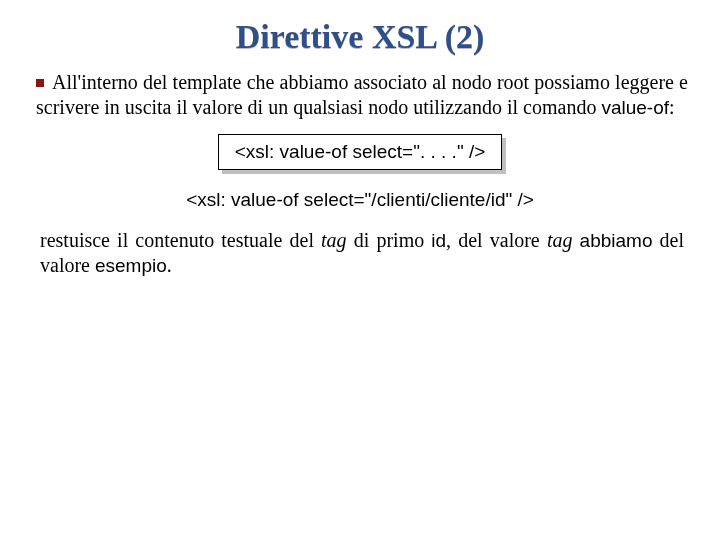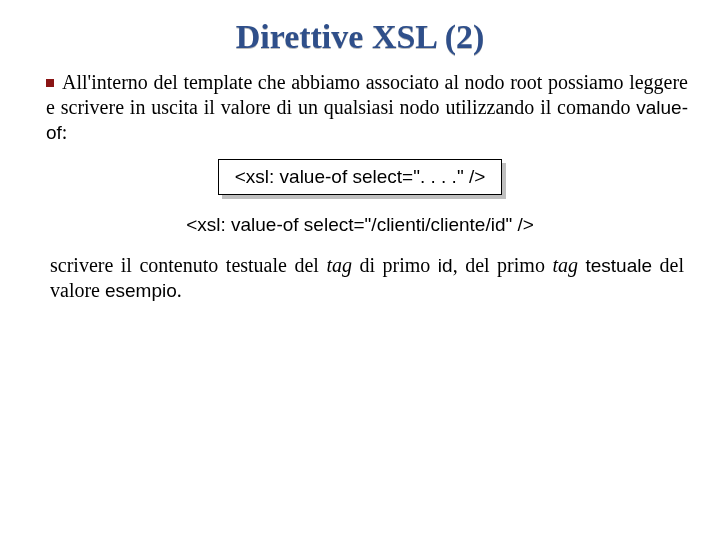--- a/index.html
+++ b/index.html
@@ -35,21 +35,21 @@
   .title .front {
     position: relative;
     z-index: 1;
   }
   .body {
     font-size: 20px;
     line-height: 1.25;
   }
   .para {
     text-align: justify;
-    margin: 0 0 14px 14px;
+    margin: 0 0 14px 4px;
   }
   .bullet-row {
     display: block;
   }
   .bullet {
     display: inline-block;
     width: 8px;
     height: 8px;
     background: #8a1414;
     vertical-align: 2px;
@@ -114,18 +114,18 @@
         <div class="front">&lt;xsl: value-of select=". . . ." /&gt;</div>
       </div>
     </div>
 
 
     <div class="codeline">
       <span>&lt;xsl: value-of select="/clienti/cliente/id" /&gt;</span>
     </div>
 
     <p class="para continued">
-      <span>scrivere il contenuto testuale del </span><i>tag</i><span> di primo </span><span class="sans">id</span><span>, del primo </span><i>tag</i><span> </span><span class="sans">testuale</span><span> del valore </span><span class="sans">esempio</span><span>.</span>
+      <span>restuisce il contenuto testuale del </span><i>tag</i><span> di primo </span><span class="sans">id</span><span>, del valore </span><i>tag</i><span> </span><span class="sans">abbiamo</span><span> del valore </span><span class="sans">esempio</span><span>.</span>
     </p>
 
   </div>
 
 </div>
 
 </body></html>

